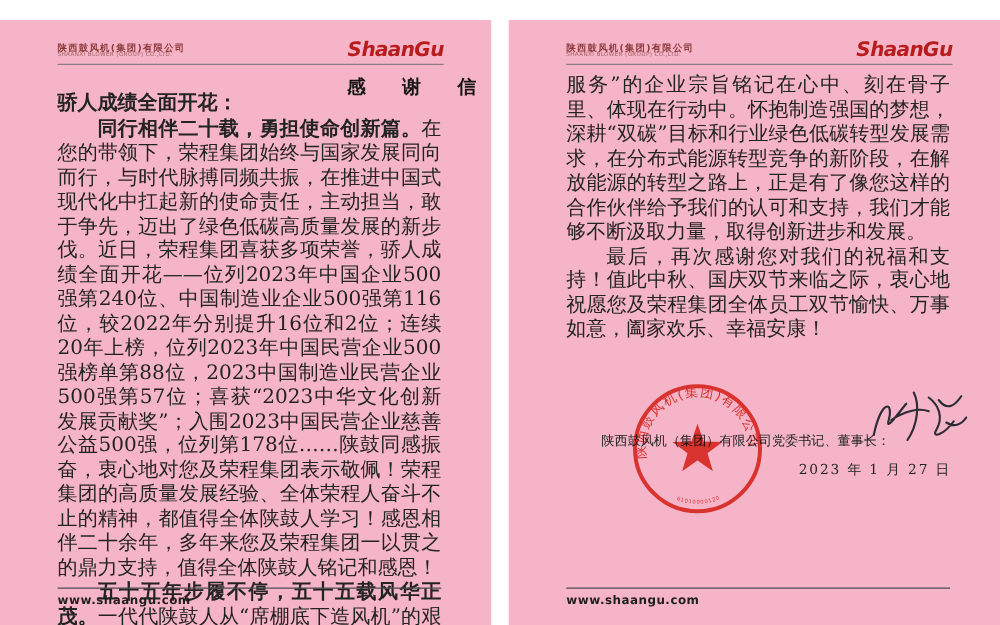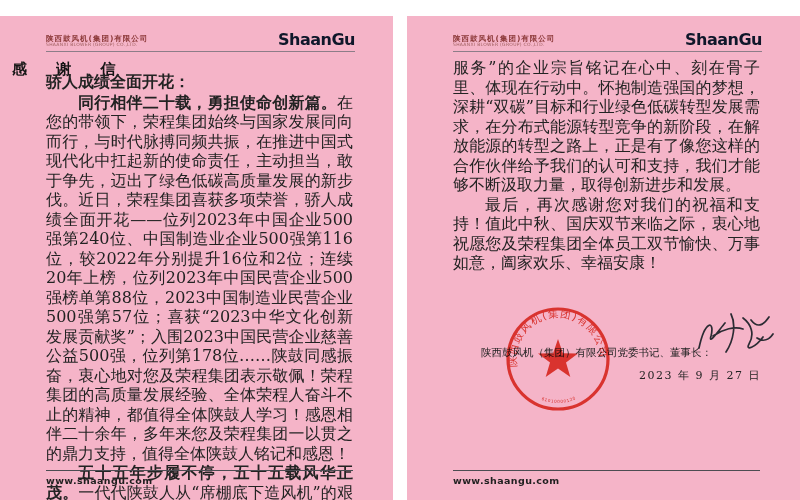--- a/index.html
+++ b/index.html
@@ -11,22 +11,22 @@
   .page.right{left:407px;}
   .hdr{position:absolute;top:9px;left:46px;right:38px;height:26px;
        border-bottom:1px solid #8d7d88;}
   .co{position:absolute;left:0;bottom:3px;line-height:1.05;}
   .co-cn{font-family:"DejaVu Sans","Liberation Sans",sans-serif;
          font-size:7.5px;font-weight:bold;color:#8d3a3a;letter-spacing:1px;}
   .co-en{font-family:"DejaVu Sans","Liberation Sans",sans-serif;
          font-size:4.5px;color:#a06060;letter-spacing:.3px;}
   .logo{position:absolute;right:0;bottom:2px;
         font-family:"DejaVu Sans","Liberation Sans",sans-serif;
-        font-size:16px;font-weight:bold;color:#0f172a;letter-spacing:-.5px;}
-  .title{margin:44px 0 0 0;text-align:left;font-size:15px;font-weight:bold;
+        font-size:16px;font-weight:bold;font-style:italic;color:#b91c1c;letter-spacing:-.5px;}
+  .title{margin:44px 0 0 0;text-align:right;font-size:15px;font-weight:bold;
          letter-spacing:12px;text-indent:12px;color:#151515;}
   .body{position:absolute;left:46px;right:40px;font-size:16px;line-height:19.5px;
         text-align:justify;}
   .body.l{top:56px;}
   .body.r{top:42px;}
   .salut{font-weight:bold;margin:0 0 1px 0;}
   p.para{margin:0;text-indent:2em;text-align:justify;}
   p.para.noindent{text-indent:0;}
   .lead{font-weight:bold;}
   .sign{position:absolute;left:0;right:0;top:286px;height:130px;}
@@ -94,21 +94,21 @@
         </text>
         <text font-size="4.2" letter-spacing=".6">
           <textPath href="#arcBot" startOffset="2">6101000012028</textPath>
         </text>
       </svg>
 
       <svg class="sig-script" width="86" height="52" viewBox="0 0 86 52">
         <path d="M8,40 C14,12 24,12 20,28 C17,38 28,22 34,15 M22,28 C32,21 44,18 52,21 M40,6 C45,16 43,32 35,44 M52,10 C60,16 64,26 58,36 C54,43 64,40 72,29 M60,12 C66,20 72,18 78,9 M66,30 C72,34 78,32 82,26" stroke="#2b2b33" fill="none" stroke-width="1.7" stroke-linecap="round"></path>
       </svg>
 
-      <div class="sign-date">2023 年 9 月 27 日</div>
+      <div class="sign-date">2023 年 1 月 27 日</div>
     </div>
 
     <div class="footer">
       <div class="url">www.shaangu.com</div>
     </div>
   </div>
 
 </div>
 
 </body></html>

